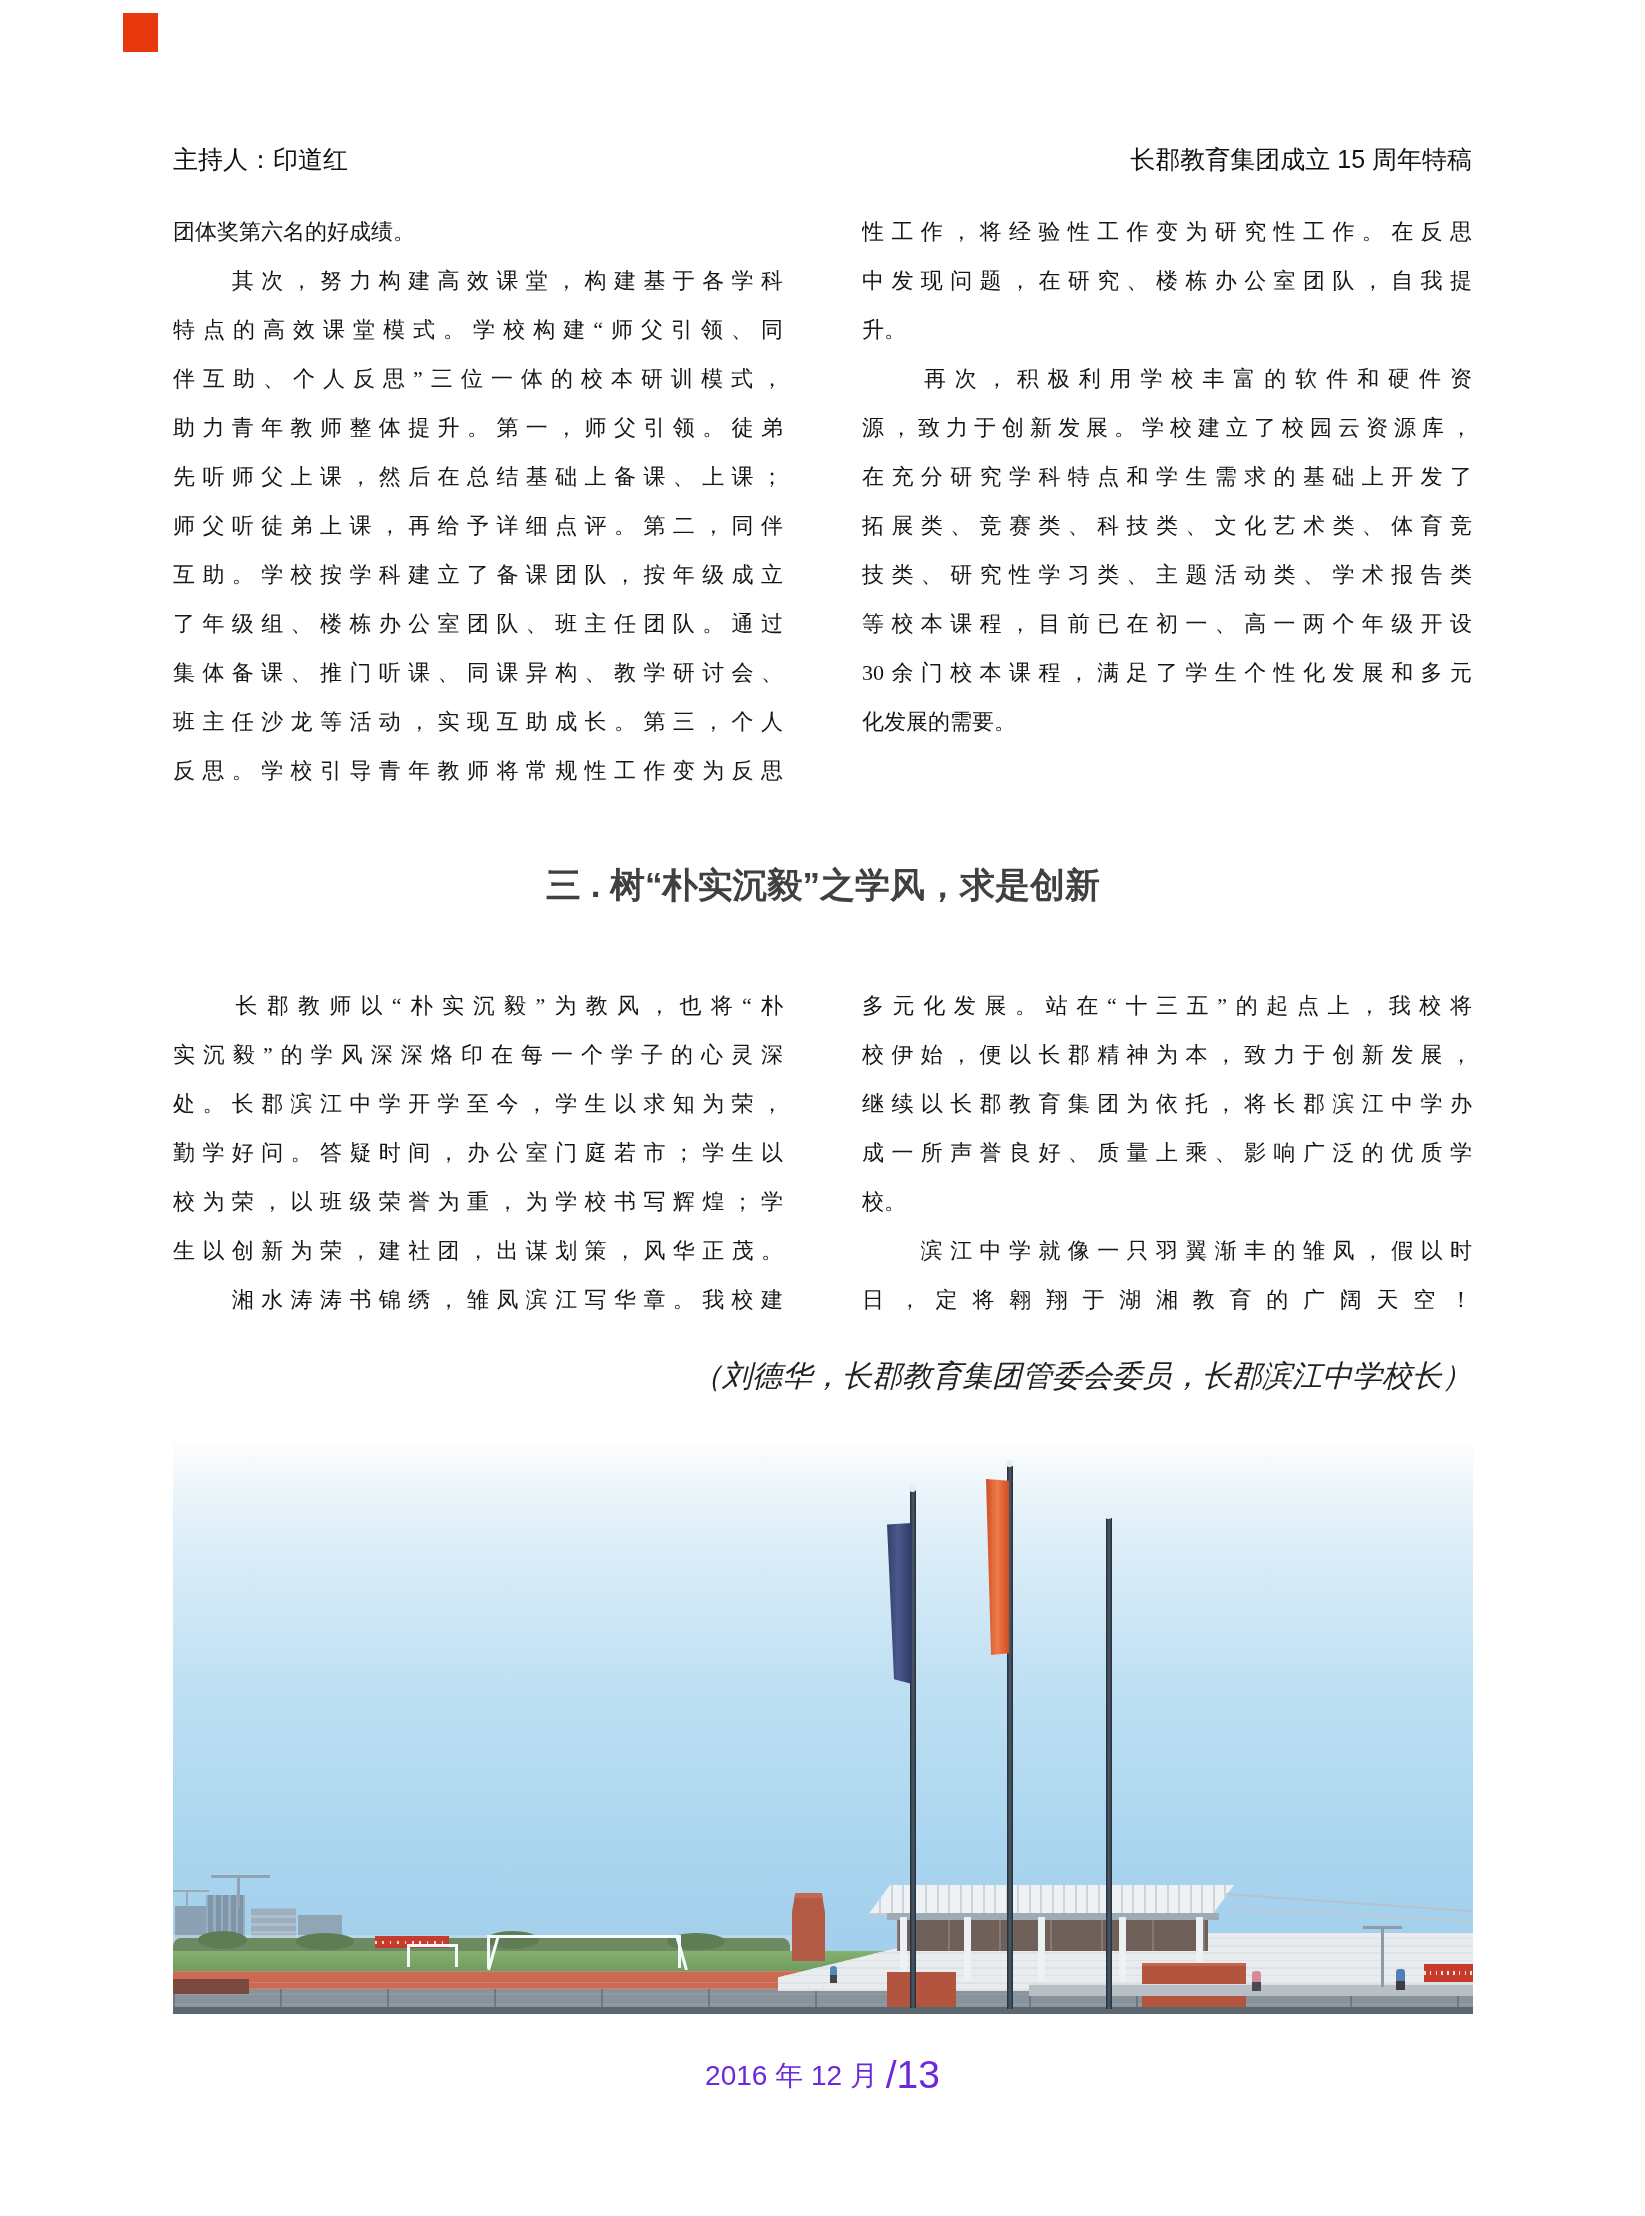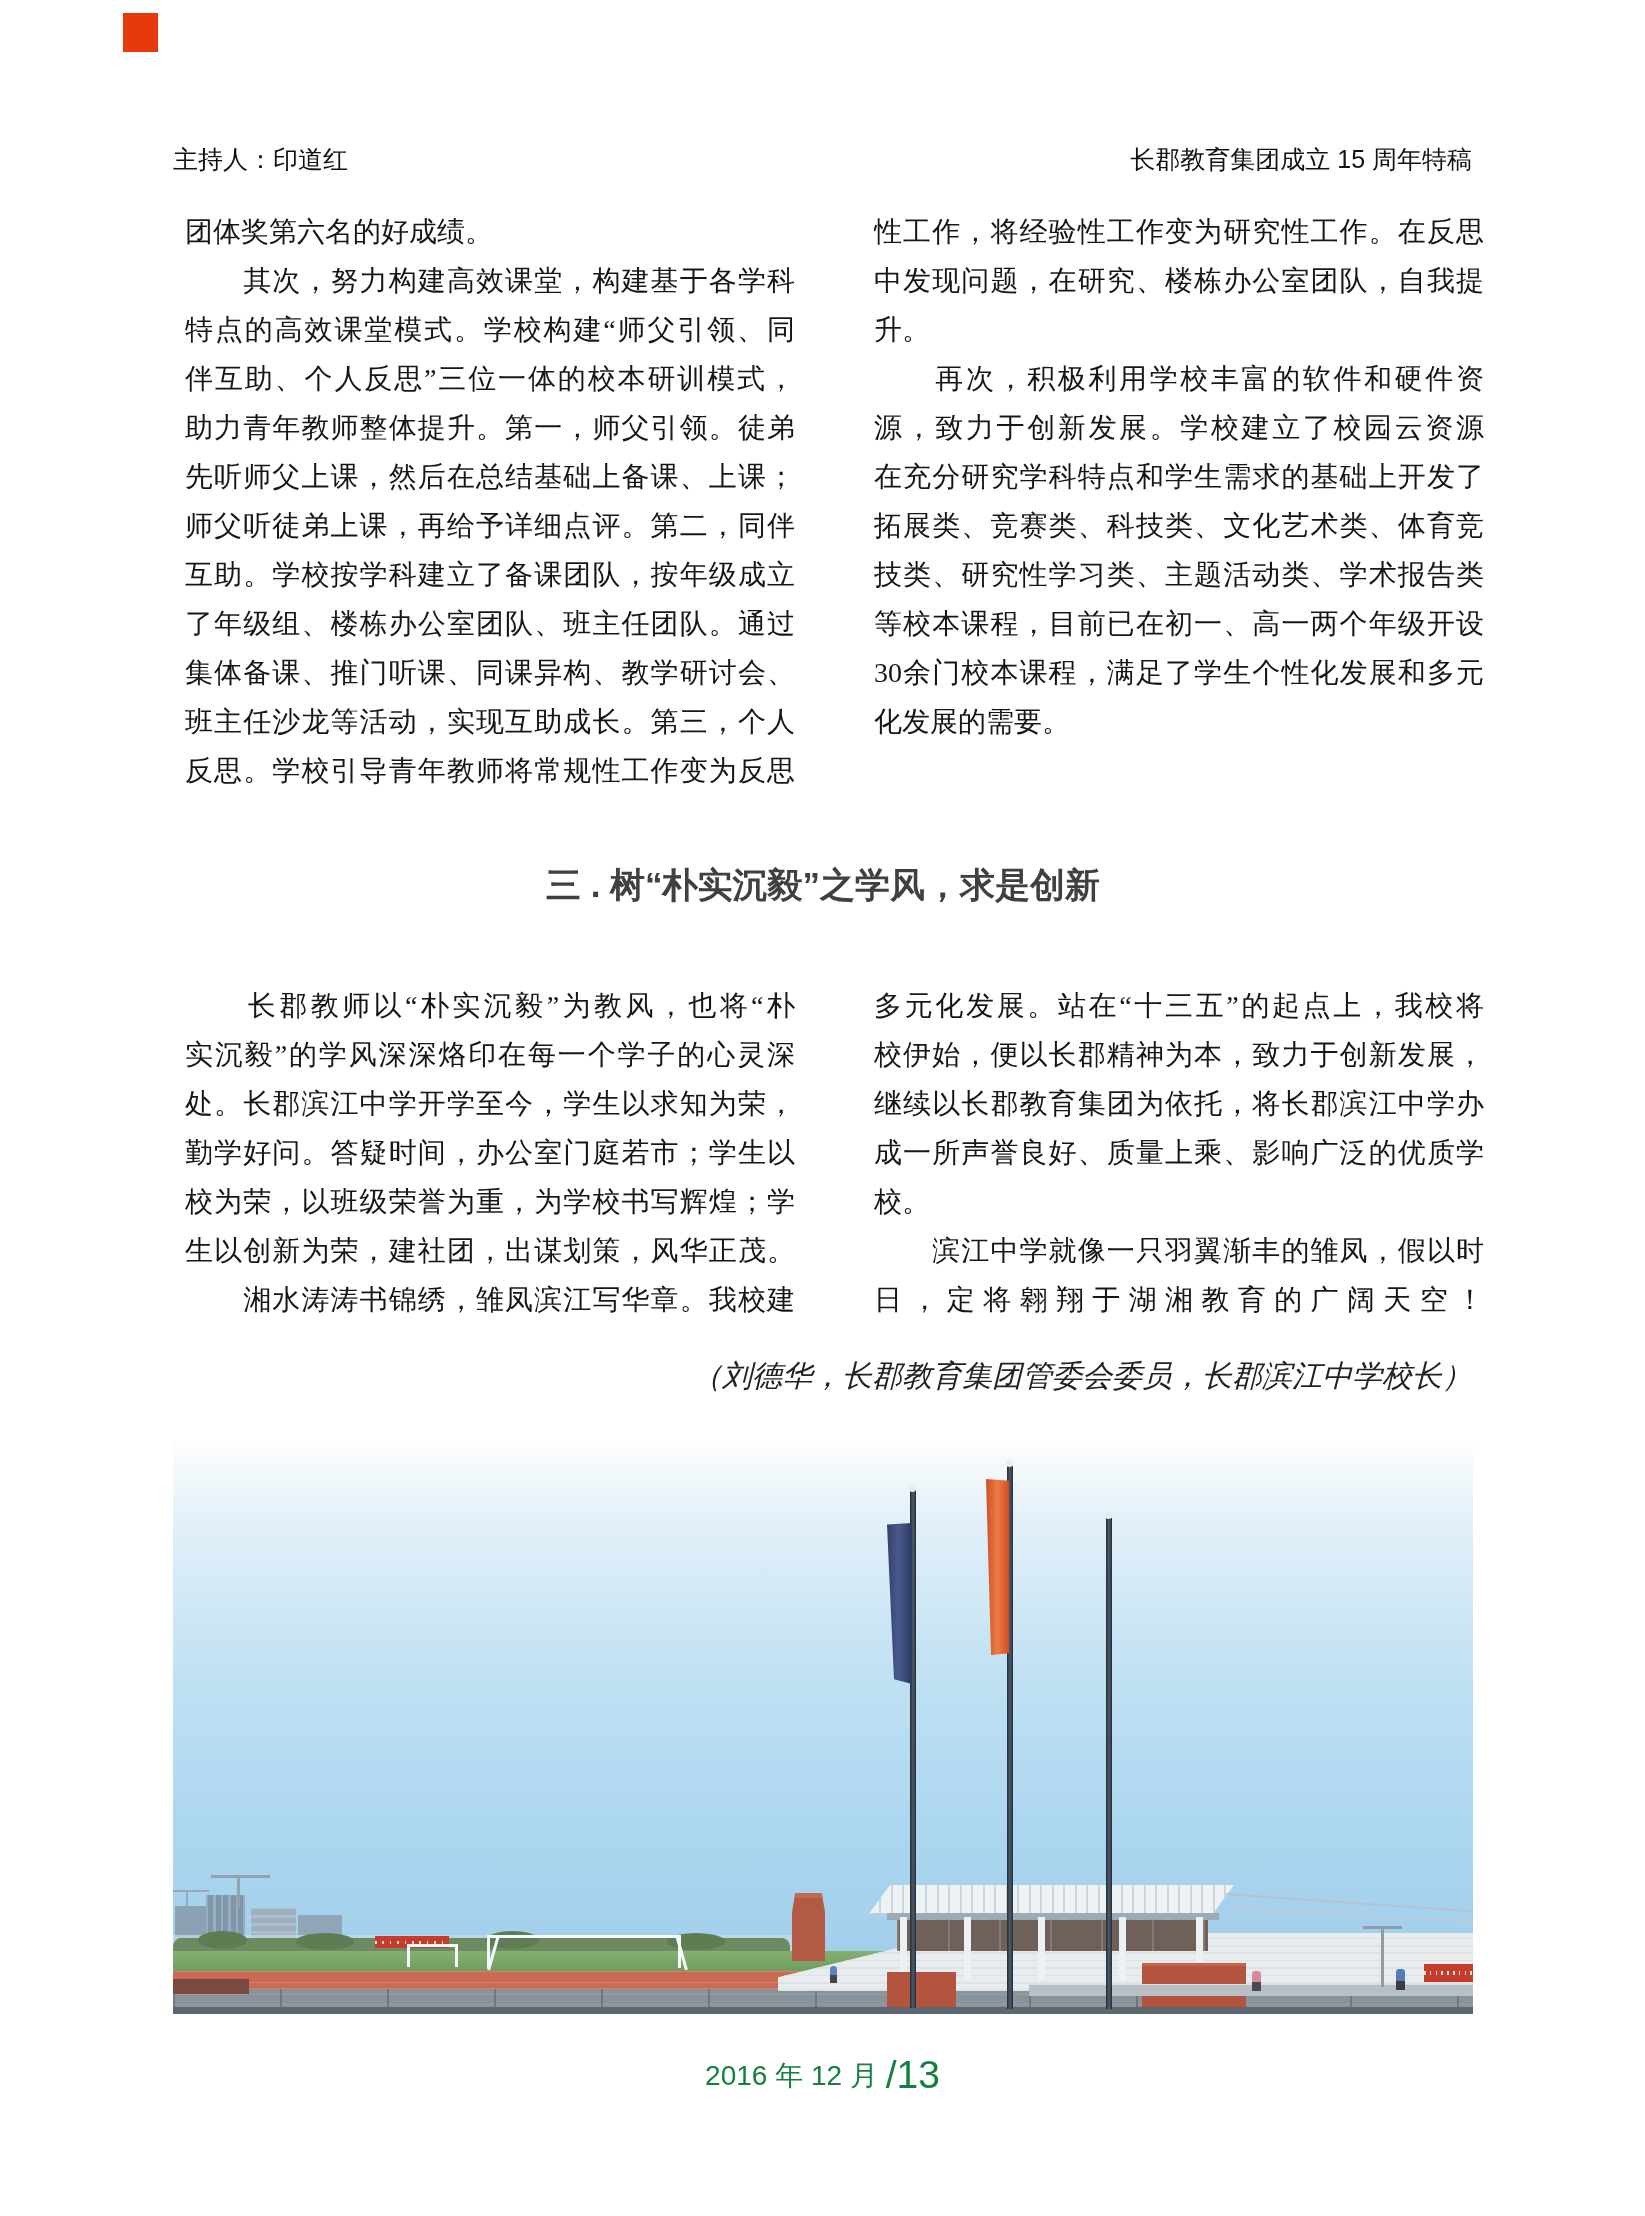--- a/index.html
+++ b/index.html
@@ -8,37 +8,37 @@
   .abs{position:absolute;}
 
   
   .red-square{left:123px;top:13px;width:35px;height:39px;background:#e8380d;}
   .hdr{top:143px;font-family:"Liberation Sans","DejaVu Sans",sans-serif;
        font-weight:normal;font-size:25px;color:#111;white-space:nowrap;}
   .hdr-left{left:173px;}
   .hdr-right{right:173px;}
 
   
-  .tcol{width:610px;font-size:28px;line-height:49px;color:#161616;margin-left:12px;}
+  .tcol{width:610px;font-size:22px;line-height:49px;color:#161616;}
   .tcol .line{height:49px;overflow:hidden;white-space:nowrap;}
   .tcol .line.fill{white-space:normal;text-align:justify;text-align-last:justify;}
   .col-s1-left{left:173px;top:207px;}
   .col-s1-right{left:862px;top:207px;}
   .col-s2-left{left:173px;top:981px;}
   .col-s2-right{left:862px;top:981px;}
 
   .heading{left:173px;top:862px;width:1300px;text-align:center;
            font-family:"Liberation Sans","DejaVu Sans",sans-serif;
            font-weight:bold;font-size:35px;color:#404040;}
 
   .attribution{right:173px;top:1356px;font-size:30px;font-style:italic;color:#222;
                font-family:"Liberation Serif","DejaVu Serif",serif;white-space:nowrap;}
 
   
-  .footer{left:0;top:2053px;width:1645px;text-align:center;color:#15803d;
+  .footer{left:0;top:2053px;width:1645px;text-align:center;color:#6d28d9;
           font-family:"Liberation Sans","DejaVu Sans",sans-serif;font-size:28px;}
   .footer .pgno{font-size:39px;vertical-align:-3.3px;}
 
   
   .photo{left:173px;top:1441px;width:1300px;height:573px;overflow:hidden;
          background:linear-gradient(180deg,#fdfdfd 0%,#e2f0f9 14%,#bfe0f3 42%,#a9d5ef 72%,#9ecbe9 100%);}
   .photo *{position:absolute;}
 
   
   .bldg1{left:1.6px;top:465px;width:31px;height:70px;background:#8ba2b4;}

